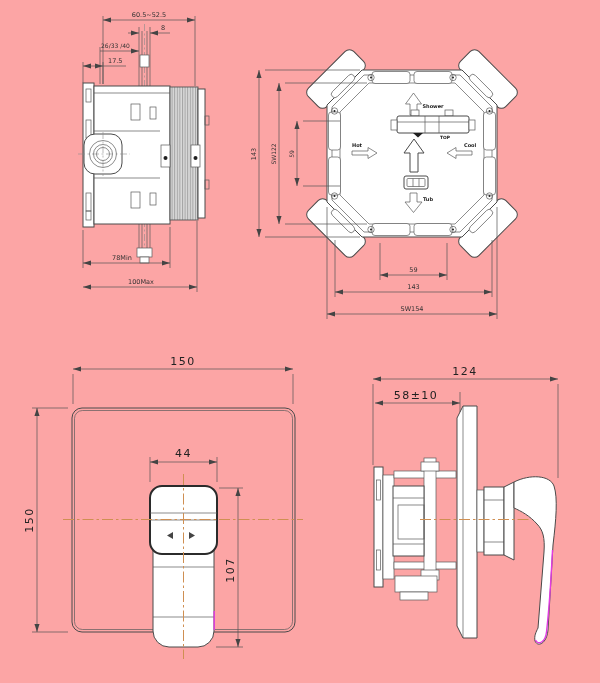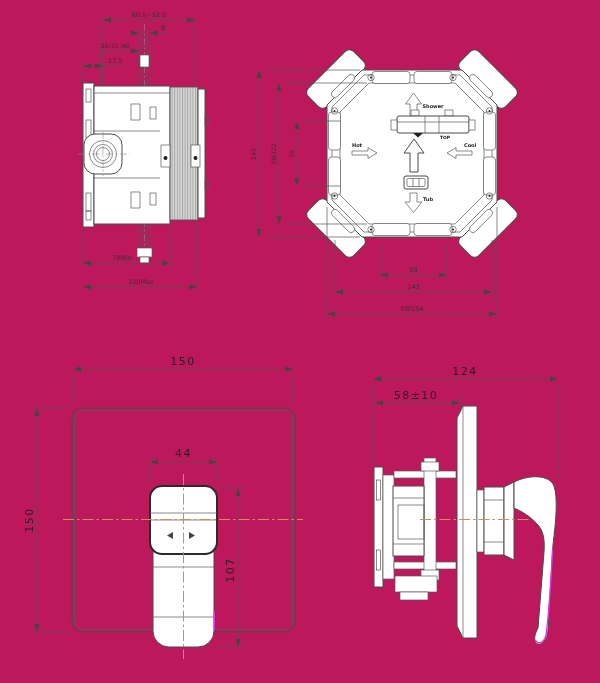--- a/index.html
+++ b/index.html
@@ -1,16 +1,16 @@
 <!DOCTYPE html>
 <html><head>
 <meta charset="utf-8">
 <style>
   html,body{margin:0;padding:0;background:#ffffff;}
-  #canvas{position:relative;width:600px;height:683px;background:#be185d;overflow:hidden;}
+  #canvas{position:relative;width:600px;height:683px;background:#fca5a5;overflow:hidden;}
   svg{display:block;}
   text{font-family:"DejaVu Sans",sans-serif;fill:#333;}
   .t7{font-size:6.5px;}
   .t6{font-size:6px;}
   .t11{font-size:11px;letter-spacing:1.5px;fill:#222;}
   .lbl{font-size:5px;font-weight:bold;fill:#1a1a1a;}
   .lblTop{font-size:4.4px;font-weight:bold;fill:#1a1a1a;}
   .ln{fill:none;stroke:#4a4a4a;stroke-width:1;}
   .lnw{fill:#fff;stroke:#4a4a4a;stroke-width:1;}
   .lnb{fill:#fff;stroke:#2b2b2b;stroke-width:2;}

